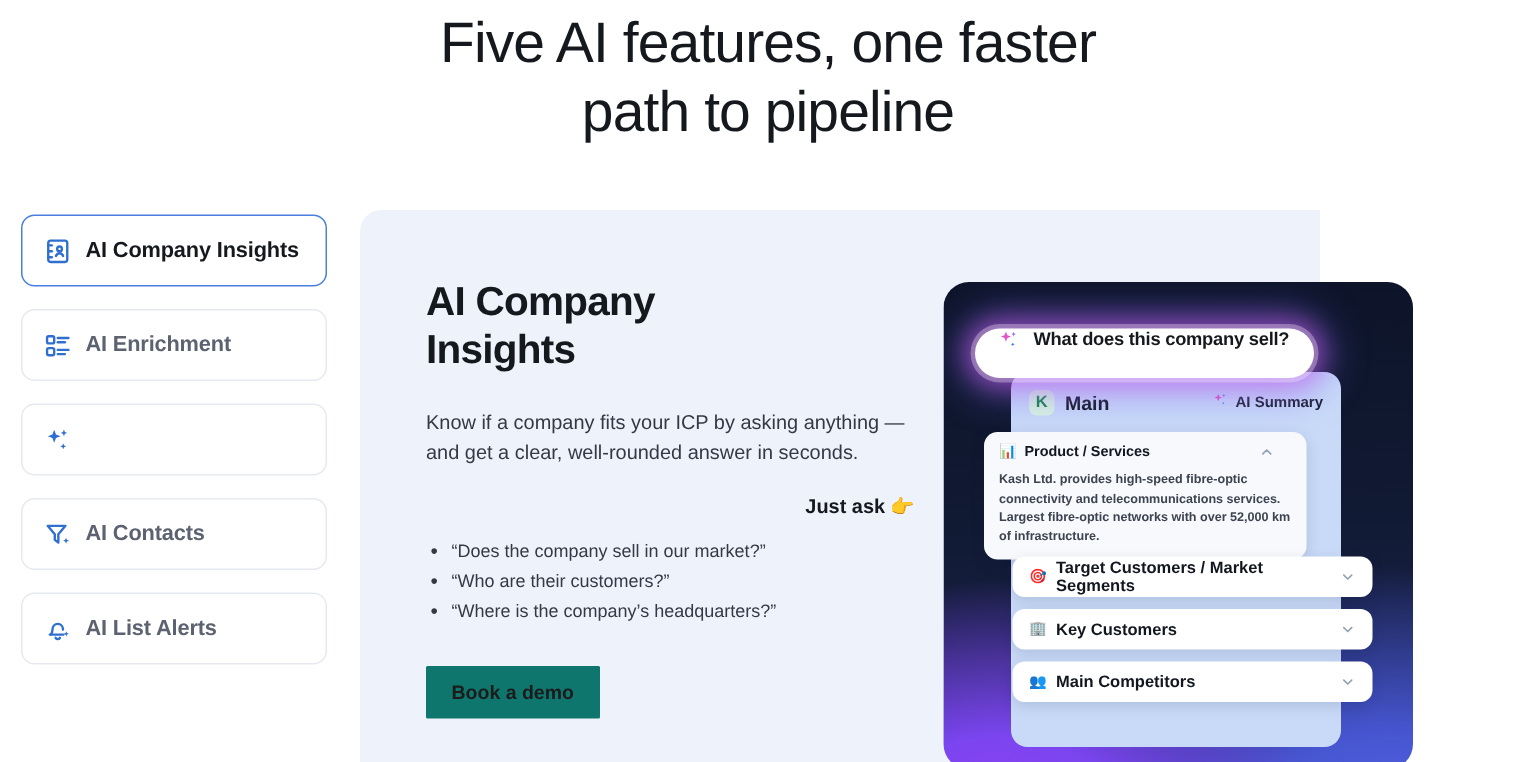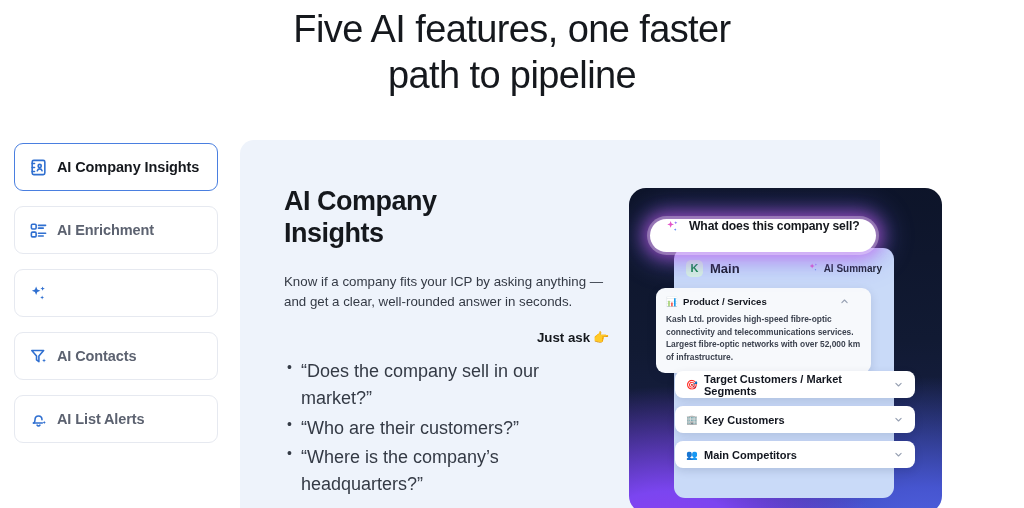--- a/index.html
+++ b/index.html
@@ -90,21 +90,21 @@
     margin-top: 17px;
     font-size: 13.3px;
     font-weight: bold;
     color: #15181d;
     text-align: right;
   }
   .just-ask .emoji { font-size: 13px; }
   .q-list { margin-top: 13px; list-style: none; }
   .q-list li {
     position: relative;
-    font-size: 18px;
+    font-size: 12px;
     color: #343a45;
     line-height: 1.52;
     padding-left: 17px;
     margin-bottom: 2px;
   }
   .q-list li::before {
     content: "\2022";
     position: absolute; left: 3px; top: -1px;
     font-size: 14px; color: #343a45;
   }

